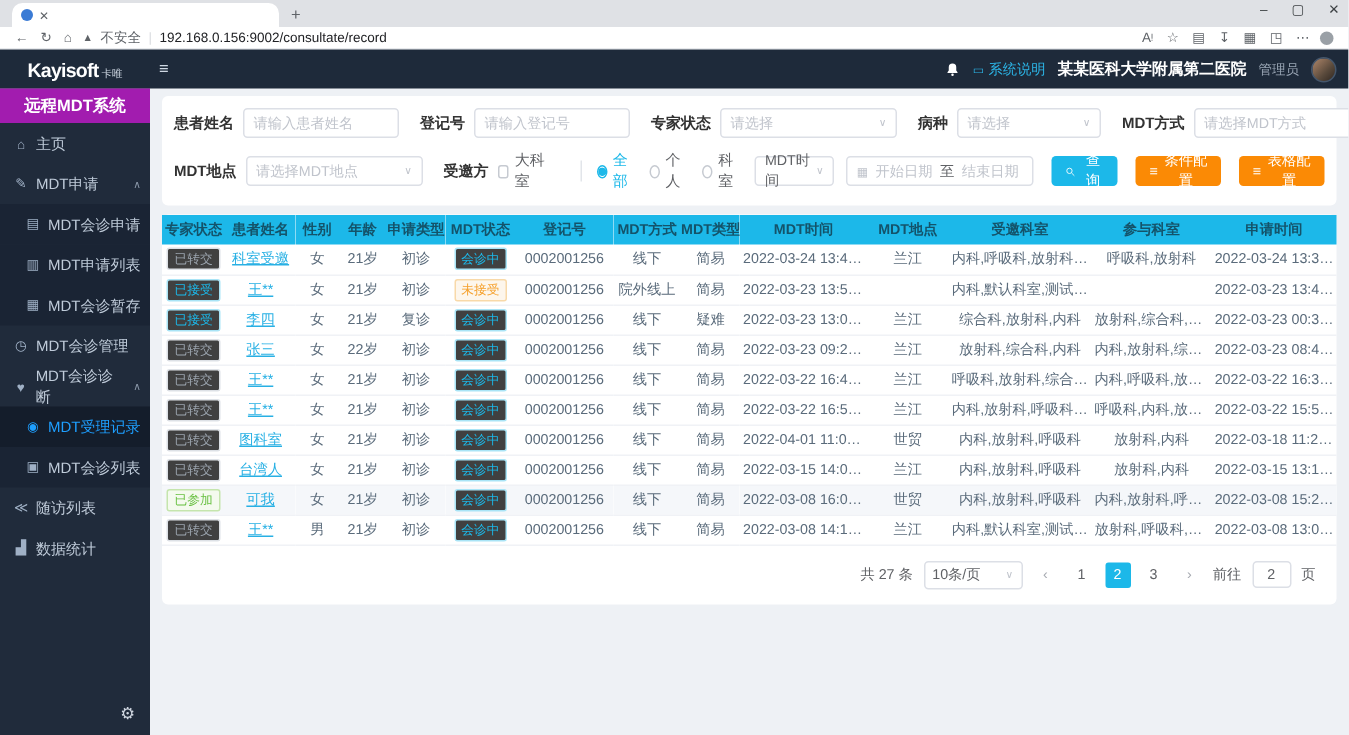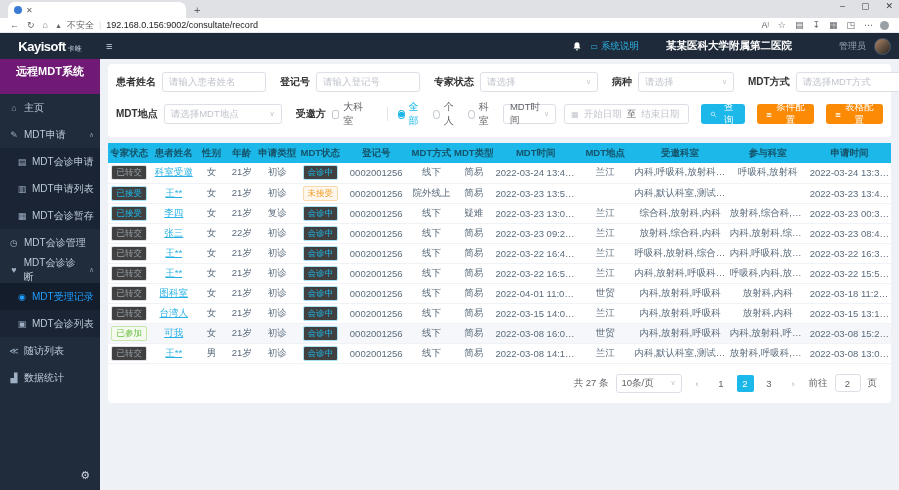--- a/index.html
+++ b/index.html
@@ -26,28 +26,28 @@
   .logo-area { width:100px; flex:none; display:flex; align-items:baseline; justify-content:center; gap:2px; }
   .logo { font-size:13px; font-weight:bold; letter-spacing:-0.5px; }
   .logo-suffix { font-size:7px; color:#cfd8e3; }
   .collapse-icon { color:#cfd8e3; font-size:11px; margin:0 8px 0 6px; }
   .breadcrumb { font-size:10.5px; }
   .bc-dim { color:#8a95a5; }
   .bc-cur { color:#fff; }
   .header-right { margin-left:auto; display:flex; align-items:center; gap:8px; padding-right:8px; }
   .bell { width:10px; height:11px; fill:#fff; }
   .sys-help { color:#2cb6e8; font-size:9.5px; display:flex; gap:3px; align-items:center; }
-  .hospital { font-size:10.5px; font-weight:bold;margin-left:19px; }
-  .role { font-size:9px; color:#9aa6b5;margin-left:39px; }
+  .hospital { font-size:10.5px; font-weight:bold; }
+  .role { font-size:9px; color:#9aa6b5; }
   .avatar { width:17px; height:17px; border-radius:50%; background:linear-gradient(135deg,#b0876a,#5a4a3c 60%,#2e2620); border:1px solid #44566c; }
 
   
   .app-body { display:flex; height:431px; }
   .sidebar { width:100px; flex:none; background:#202b3b; position:relative; }
-  .sb-title { height:35px; line-height:25px; text-align:center; color:#fff; font-weight:bold; font-size:11px; background:#701a75; }
+  .sb-title { height:23px; line-height:25px; text-align:center; color:#fff; font-weight:bold; font-size:11px; background:#a21caf; }
   .nav-item { height:27px; display:flex; align-items:center; gap:5px; padding:0 6px 0 9px; font-size:10px; color:#bfcbd9; cursor:pointer; }
   .nav-item .ni-icon { font-size:9px; width:10px; text-align:center; color:#9fb0c5; }
   .nav-sub { background:#1a2434; padding-left:17px; }
   .nav-active { color:#1e9fff; background:#141d2b; }
   .nav-active .ni-icon { color:#1e9fff; }
   .ni-arrow { margin-left:auto; font-size:7px; color:#8a97a8; }
   .sb-gear { position:absolute; bottom:8px; right:10px; color:#cfd6e0; font-size:11px; }
 
   .main { flex:1; padding:5px 8px 0; overflow:hidden; }
 

